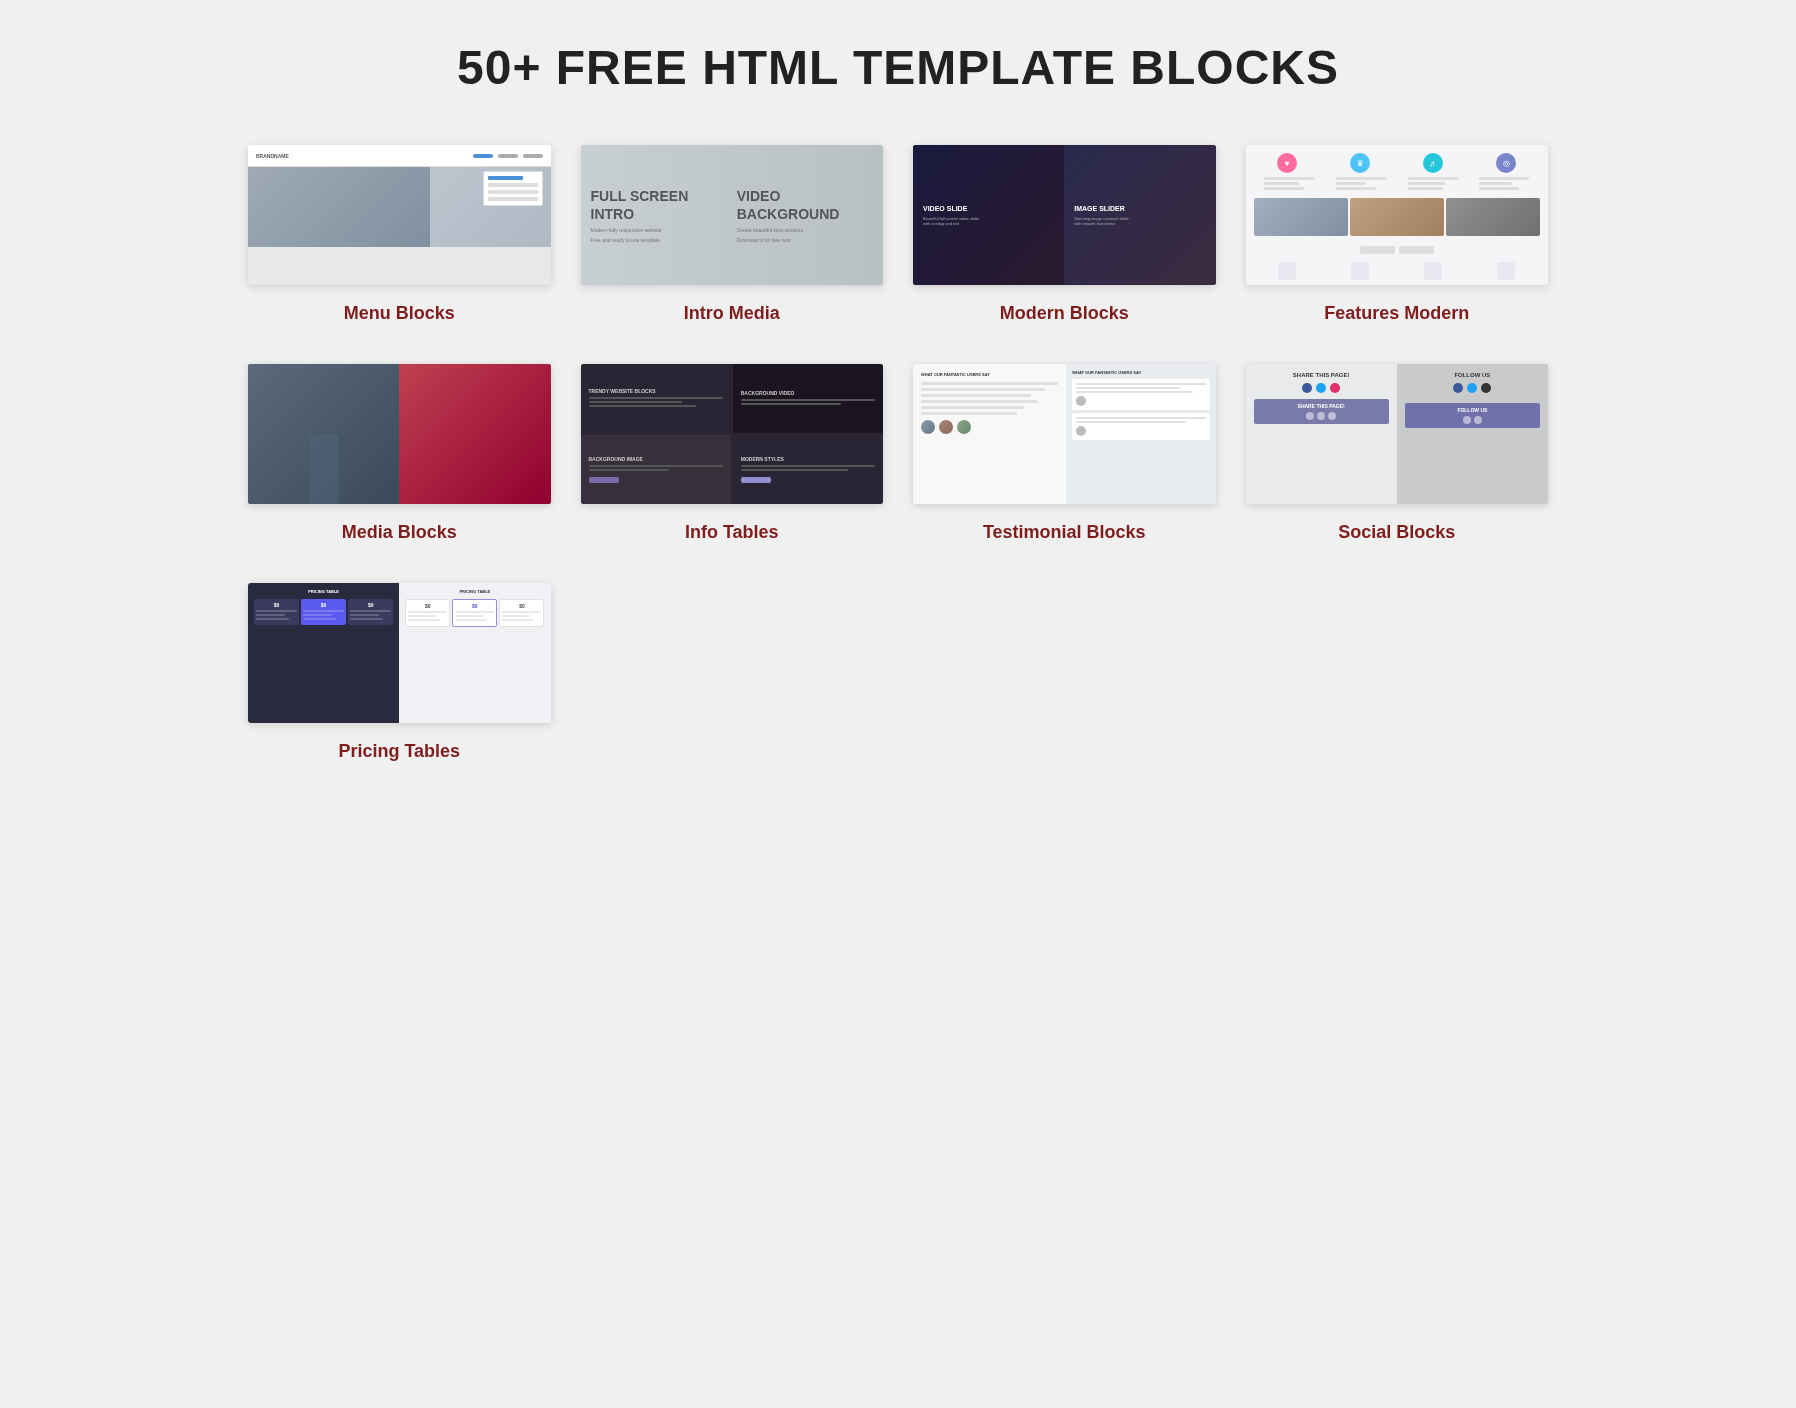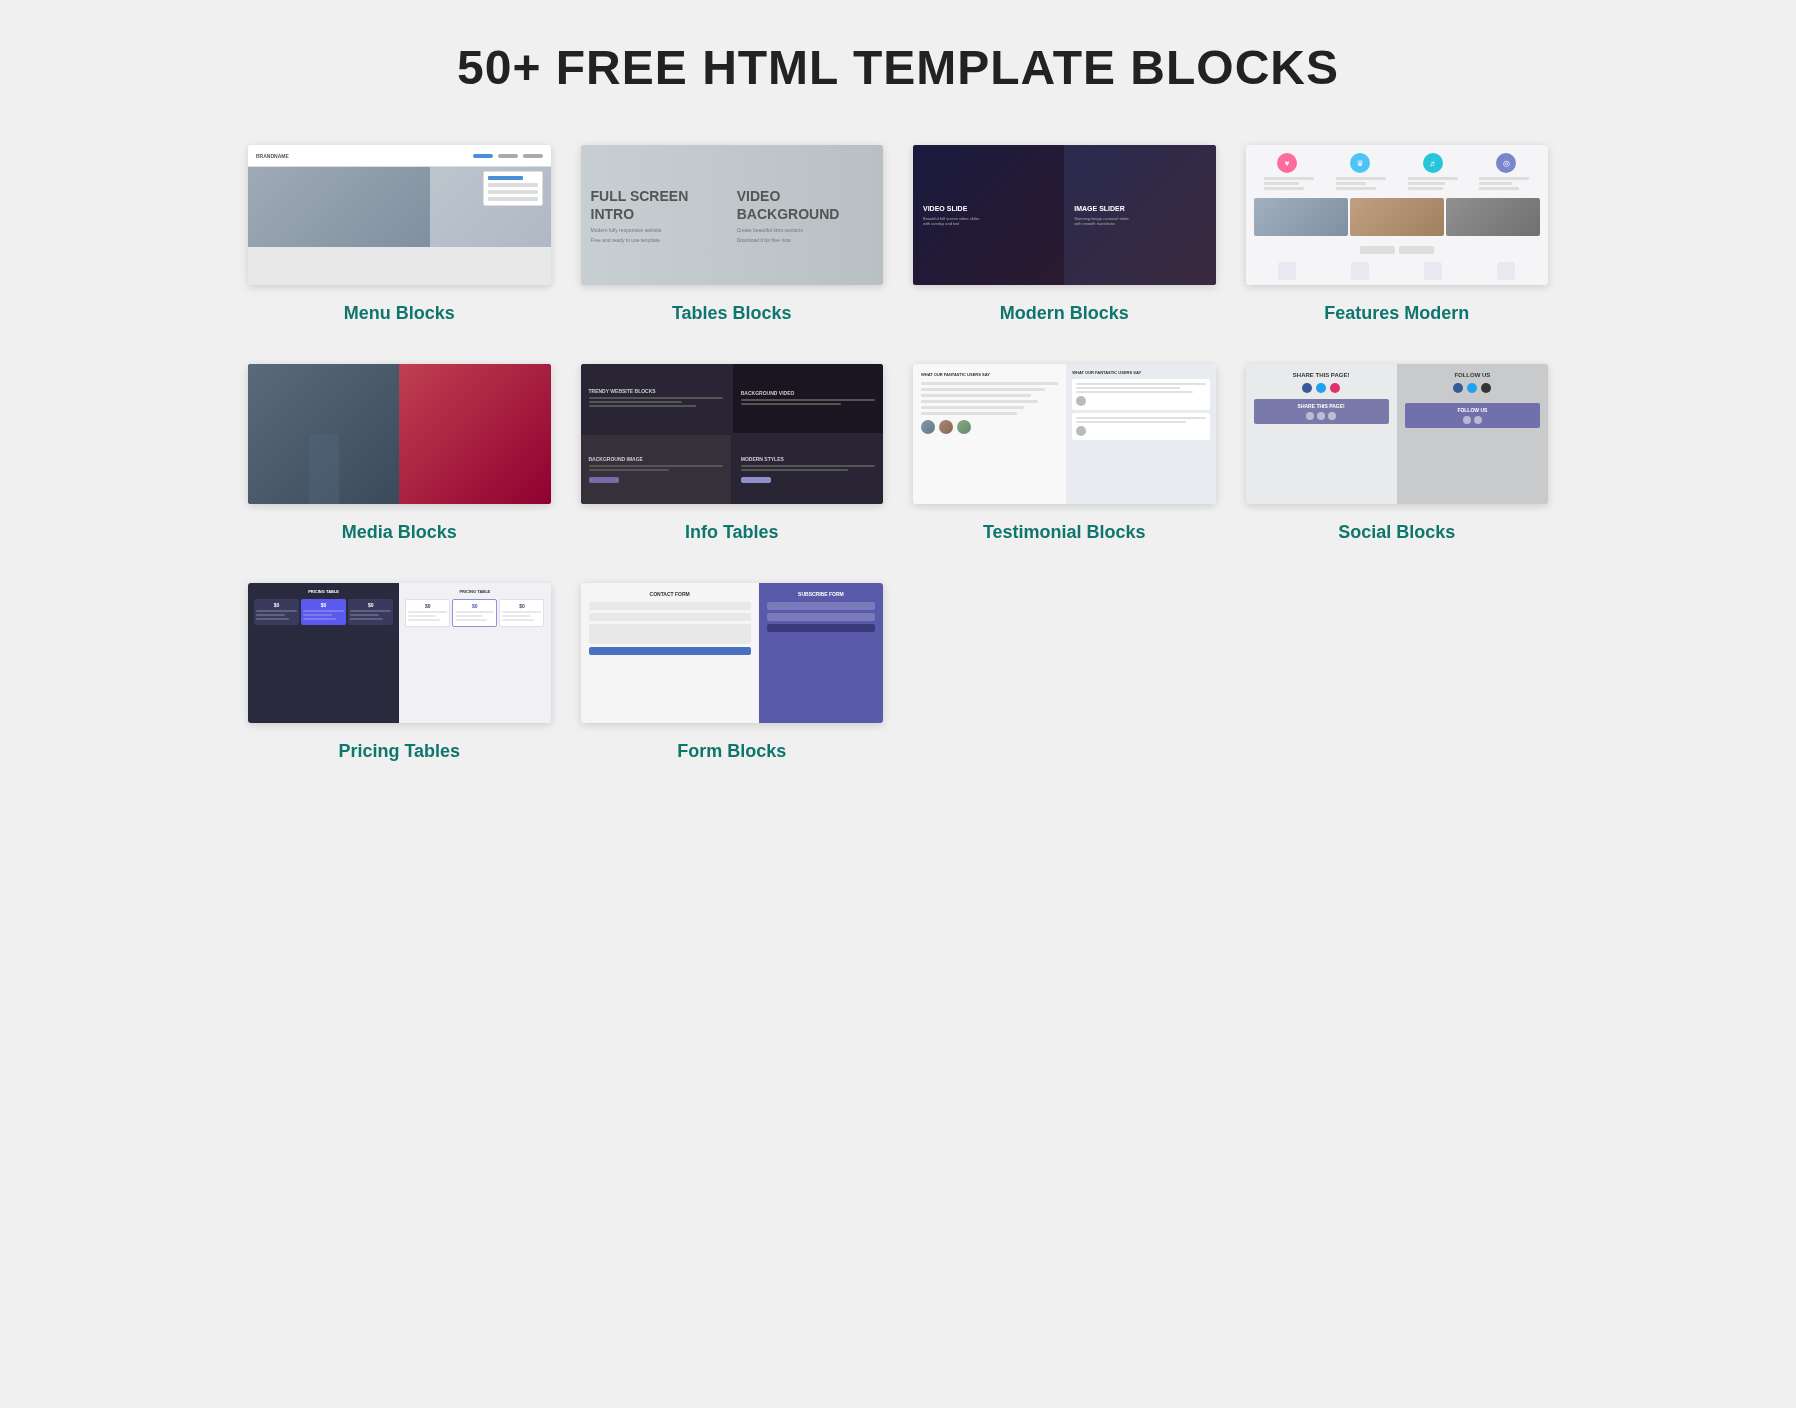--- a/index.html
+++ b/index.html
@@ -35,21 +35,21 @@
       border-radius: 3px;
       overflow: hidden;
       box-shadow: 0 2px 8px rgba(0,0,0,0.15);
       margin-bottom: 18px;
       position: relative;
       background: #ccc;
     }
     .block-label {
       font-size: 18px;
       font-weight: 600;
-      color: #0f766e;
+      color: #7f1d1d;
       text-align: center;
     }
 
     
 
     
     .thumb-menu {
       background: #e8e8e8;
     }
     .thumb-menu .nav-bar {
@@ -693,21 +693,21 @@
           <div class="subtitle">Modern fully responsive website</div>
           <div class="subtitle">Free and ready to use template</div>
         </div>
         <div class="right-block">
           <div class="title-lg">VIDEO BACKGROUND</div>
           <div class="subtitle">Create beautiful intro sections</div>
           <div class="subtitle">Download it for free now</div>
         </div>
       </div>
     </div>
-    <span class="block-label">Tables Blocks</span>
+    <span class="block-label">Intro Media</span>
   </div>
 
   <div class="block-item">
     <div class="block-thumbnail thumb-slider">
       <div class="slide-left">
         <div class="slide-title">VIDEO SLIDE</div>
         <div class="slide-desc">Beautiful full screen video slider</div>
         <div class="slide-desc">with overlay and text</div>
       </div>
       <div class="slide-right">
@@ -937,34 +937,14 @@
               <div class="price-right-line" style="width:70%"></div>
               <div class="price-right-line" style="width:80%"></div>
             </div>
           </div>
         </div>
       </div>
     </div>
     <span class="block-label">Pricing Tables</span>
   </div>
 
-  <div class="block-item">
-    <div class="block-thumbnail thumb-form">
-      <div class="form-inner">
-        <div class="form-left">
-          <div class="form-title">CONTACT FORM</div>
-          <div class="form-field"></div>
-          <div class="form-field"></div>
-          <div class="form-field" style="height:20px;"></div>
-          <div class="form-btn"></div>
-        </div>
-        <div class="form-right">
-          <div class="form-right-title">SUBSCRIBE FORM</div>
-          <div class="form-right-field"></div>
-          <div class="form-right-field"></div>
-          <div class="form-right-btn"></div>
-        </div>
-      </div>
-    </div>
-    <span class="block-label">Form Blocks</span>
-  </div>
 
 </div>
 
 </body></html>

